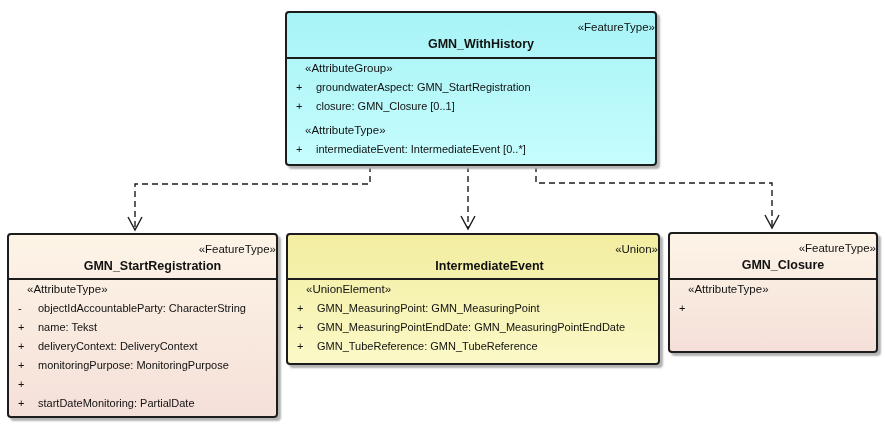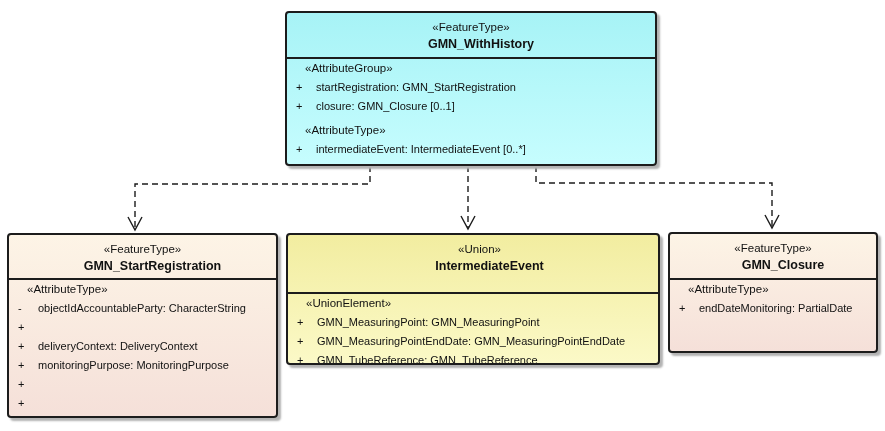--- a/index.html
+++ b/index.html
@@ -22,21 +22,21 @@
   }
   .c-cyan  {background:linear-gradient(180deg,#a7f3f6 0%,#c6fdfe 100%);}
   .c-peach {background:linear-gradient(180deg,#fdf4e6 0%,#f5e0d9 100%);}
   .c-yellow{background:linear-gradient(180deg,#f2eda0 0%,#fbf9c7 100%);}
   .hdr{
     box-sizing:border-box;
     border-bottom:2px solid #1c1c1c;
     text-align:center;
     padding-top:6px;
   }
-  .stereo{font-size:11.5px;line-height:16px;}
+  .stereo{font-size:11.5px;line-height:16px;text-align:right;}
   .cname{font-size:12.5px;font-weight:bold;line-height:19px;margin-left:20px;}
   .cname.underline{}
   .body{}
   .sec + .sec{margin-top:5px;}
   .sec-stereo{
     font-size:11.5px;line-height:19px;
     padding-left:18px;white-space:nowrap;overflow:hidden;
   }
   .row{
     display:flex;font-size:11px;line-height:19px;
@@ -70,21 +70,21 @@
   <div class="cls c-cyan" style="left:285px;top:11px;width:372px;height:155px;">
     <div class="hdr" style="height:46px;">
       <div class="stereo">«FeatureType»</div>
       <div class="cname">GMN_WithHistory</div>
     </div>
     <div class="body">
         <div class="sec">
           <div class="sec-stereo">«AttributeGroup»</div>
           <div class="row">
             <span class="vis">+</span>
-            <span class="txt">startRegistration: GMN_StartRegistration</span>
+            <span class="txt">groundwaterAspect: GMN_StartRegistration</span>
           </div>
           <div class="row">
             <span class="vis">+</span>
             <span class="txt">closure: GMN_Closure [0..1]</span>
           </div>
         </div>
         <div class="sec">
           <div class="sec-stereo">«AttributeType»</div>
           <div class="row">
             <span class="vis">+</span>
@@ -101,41 +101,43 @@
     </div>
     <div class="body">
         <div class="sec">
           <div class="sec-stereo">«AttributeType»</div>
           <div class="row">
             <span class="vis">-</span>
             <span class="txt">objectIdAccountableParty: CharacterString</span>
           </div>
           <div class="row">
             <span class="vis">+</span>
+            <span class="txt">name: Tekst</span>
           </div>
           <div class="row">
             <span class="vis">+</span>
             <span class="txt">deliveryContext: DeliveryContext</span>
           </div>
           <div class="row">
             <span class="vis">+</span>
             <span class="txt">monitoringPurpose: MonitoringPurpose</span>
           </div>
           <div class="row">
             <span class="vis">+</span>
           </div>
           <div class="row">
             <span class="vis">+</span>
+            <span class="txt">startDateMonitoring: PartialDate</span>
           </div>
         </div>
       </div>
   </div>
 
   <div class="cls c-yellow" style="left:286px;top:233px;width:374px;height:132px;">
-    <div class="hdr" style="height:59px;padding-left:13px;">
+    <div class="hdr" style="height:45px;padding-left:13px;">
       <div class="stereo">«Union»</div>
       <div class="cname underline">IntermediateEvent</div>
     </div>
     <div class="body">
         <div class="sec">
           <div class="sec-stereo">«UnionElement»</div>
           <div class="row">
             <span class="vis">+</span>
             <span class="txt">GMN_MeasuringPoint: GMN_MeasuringPoint</span>
           </div>
@@ -154,19 +156,18 @@
   <div class="cls c-peach" style="left:668px;top:232px;width:210px;height:121px;">
     <div class="hdr" style="height:46px;">
       <div class="stereo">«FeatureType»</div>
       <div class="cname">GMN_Closure</div>
     </div>
     <div class="body">
         <div class="sec">
           <div class="sec-stereo">«AttributeType»</div>
           <div class="row">
             <span class="vis">+</span>
-            <span class="txt">endDateMonitoring: PartialDate</span>
           </div>
         </div>
       </div>
   </div>
 
 </div>
 
 </body></html>

